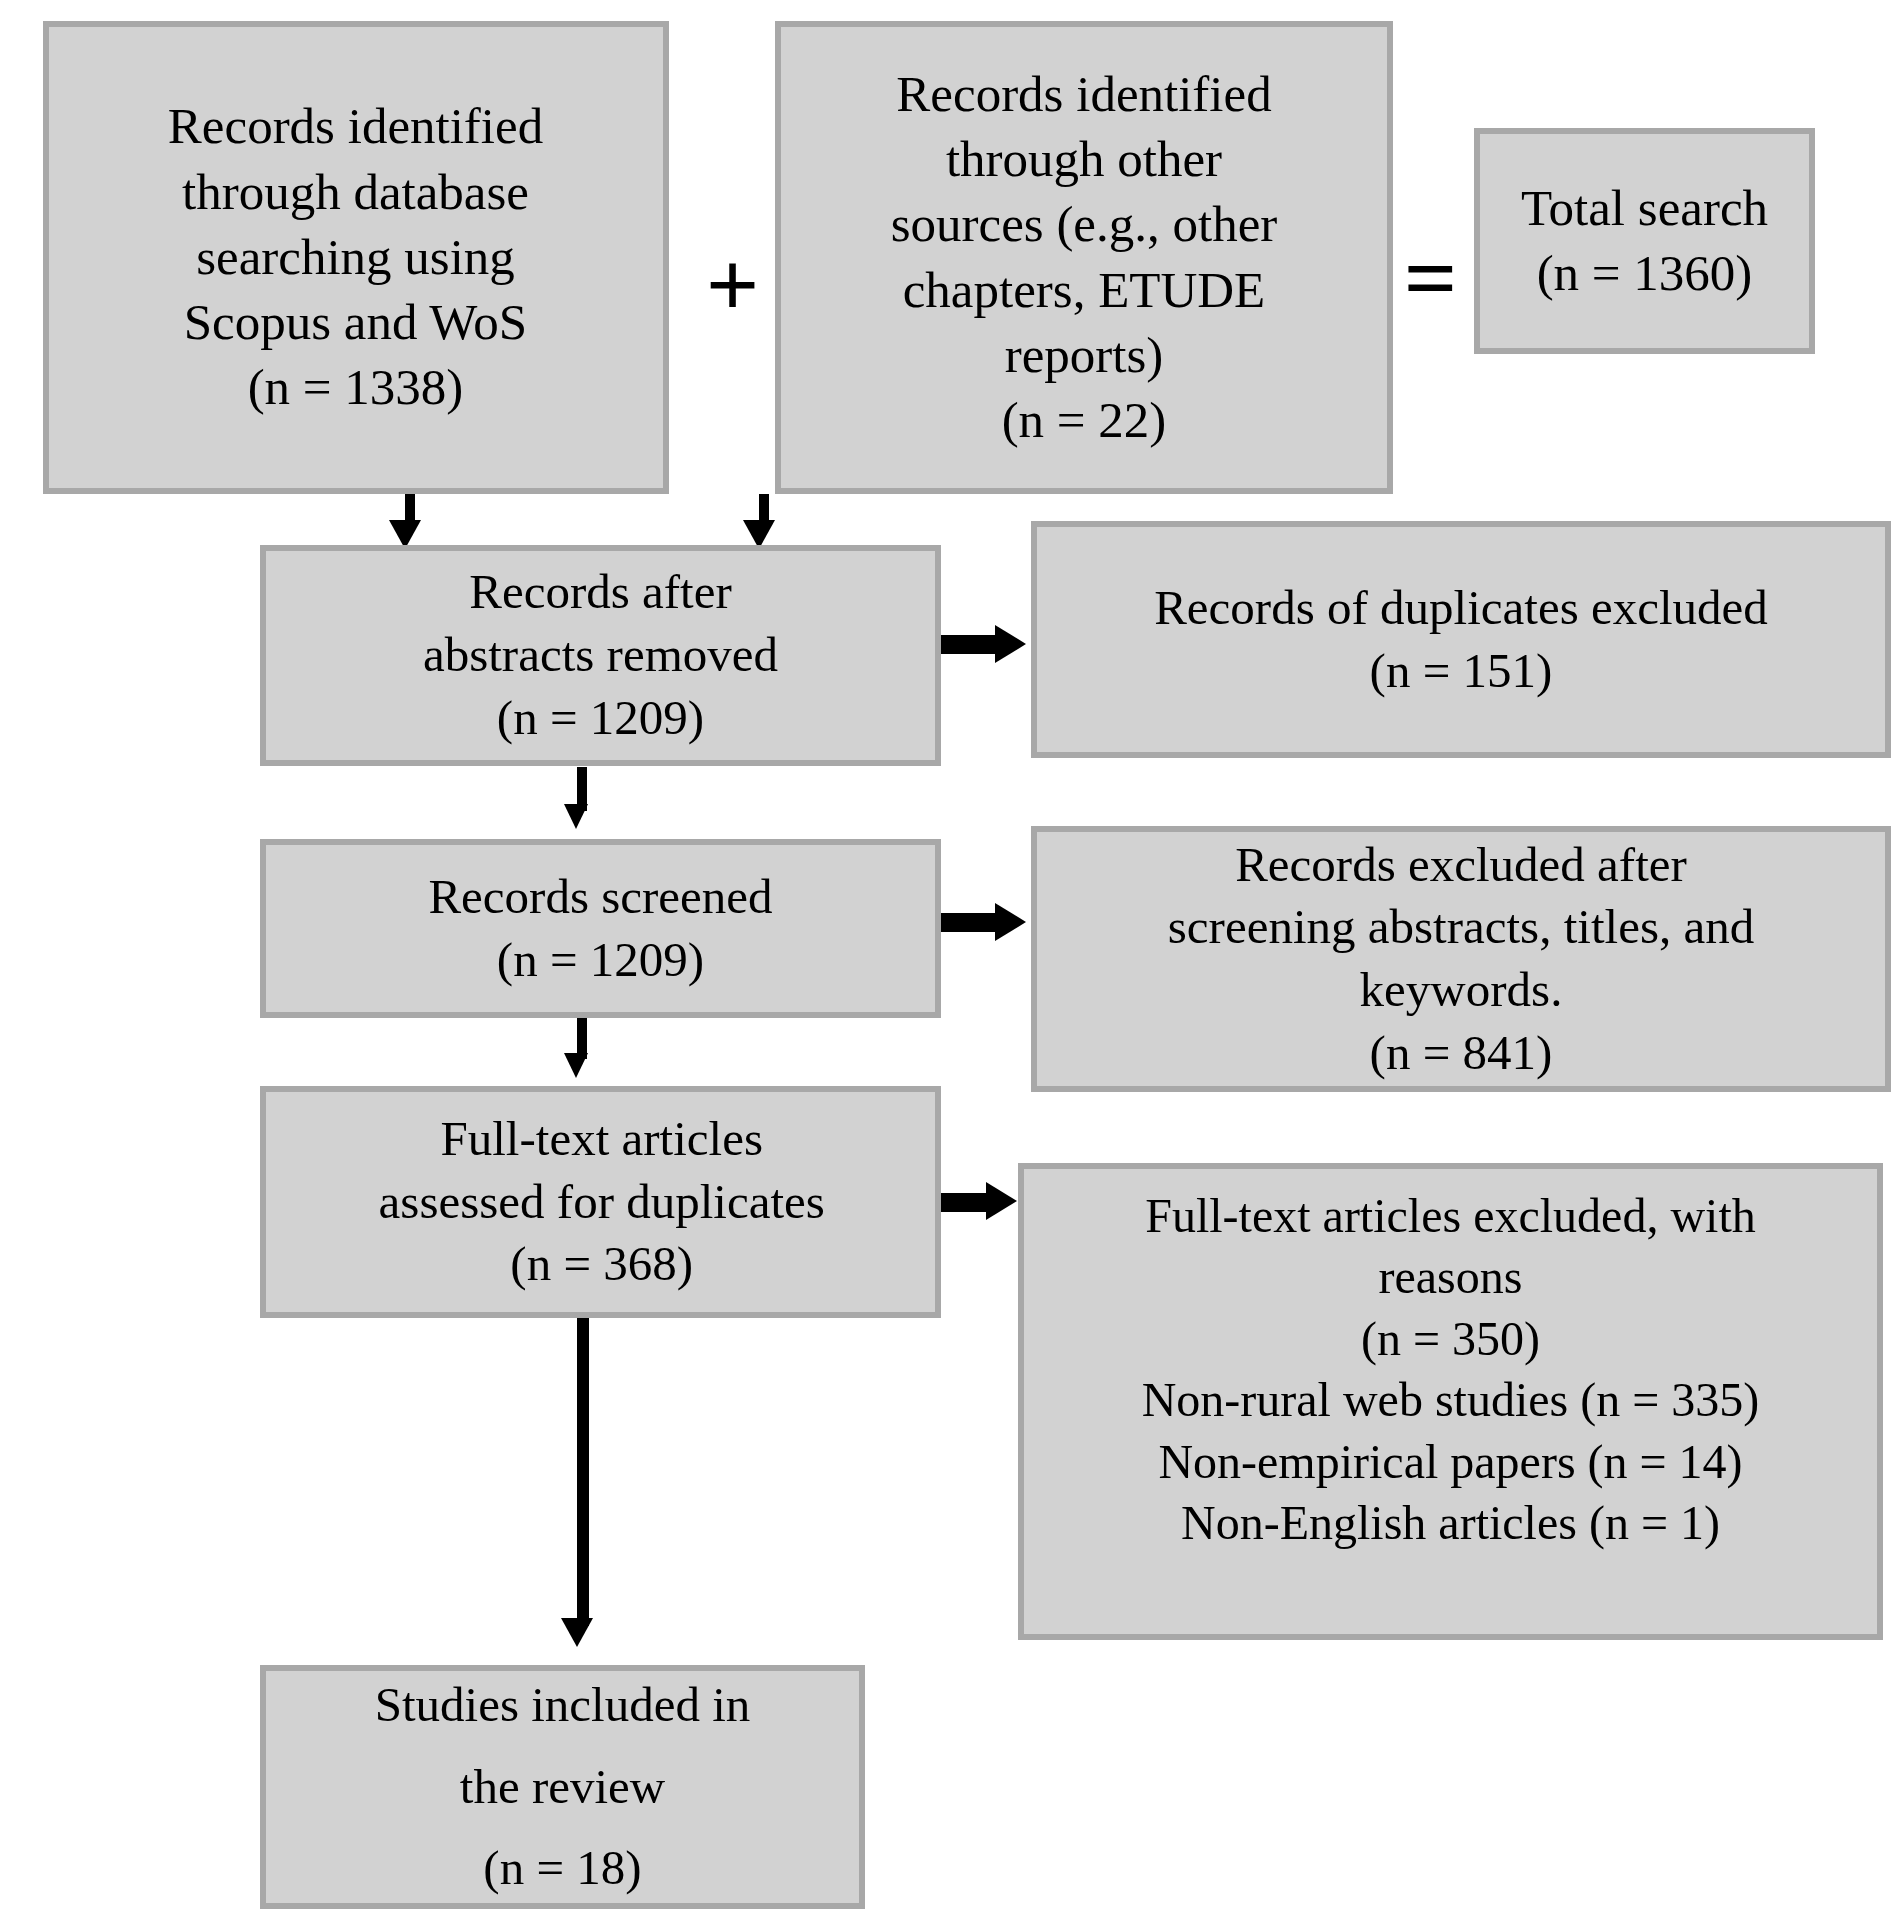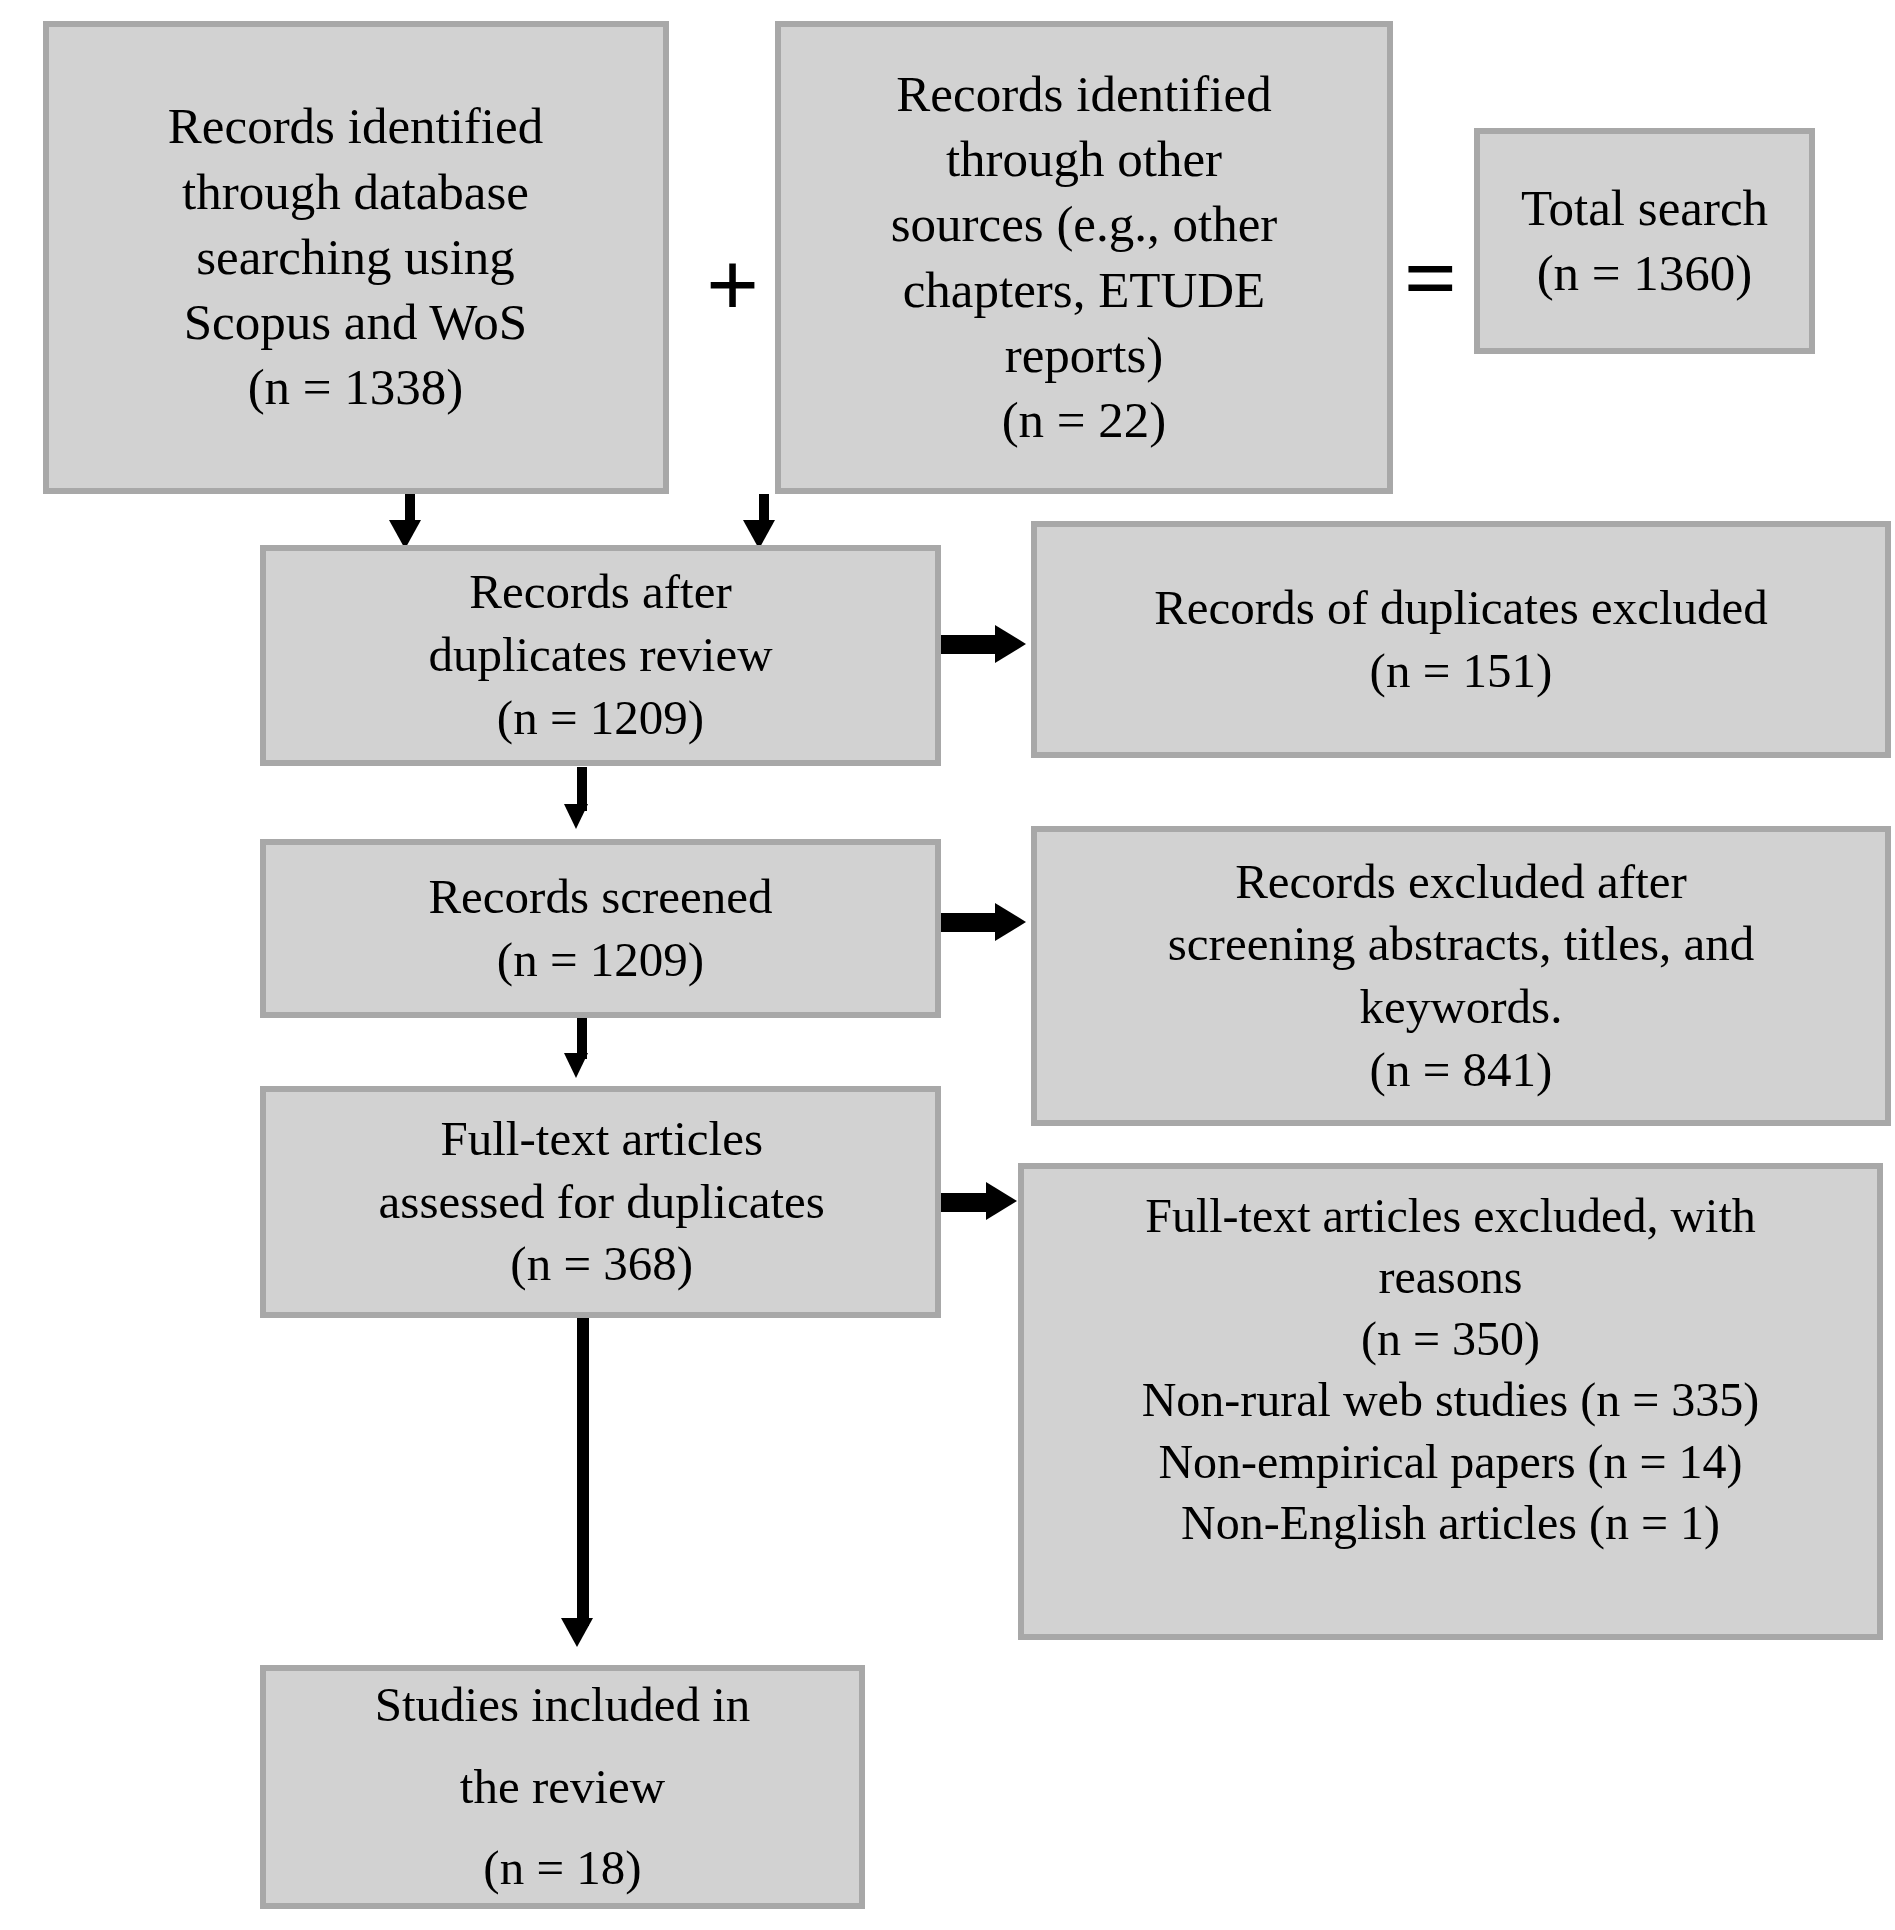--- a/index.html
+++ b/index.html
@@ -74,21 +74,21 @@
 
   
   #box-db-search      { left: 8.5px;   top: 21px;   width: 626px;  height: 473px;  font-size: 51px; }
   #box-other-sources  { left: 741px;  top: 21px;   width: 618px;  height: 473px;  font-size: 51px; }
   #box-total-search   { left: 1440px; top: 128px;  width: 341px;  height: 226px;  font-size: 51px; }
 
   #box-after-dupes    { left: 226px;  top: 545px;  width: 681px;  height: 221px;  font-size: 49px; }
   #box-dupes-excluded { left: 997px; top: 521px;  width: 860px; height: 237px;  font-size: 49px; }
 
   #box-screened       { left: 226px;  top: 839px;  width: 681px;  height: 179px;  font-size: 49px; }
-  #box-screen-excluded{ left: 997px; top: 826px;  width: 860px; height: 300px;  font-size: 49px; }
+  #box-screen-excluded{ left: 997px; top: 826px;  width: 860px; height: 266px;  font-size: 49px; }
 
   #box-fulltext       { left: 226px;  top: 1086px; width: 681px;  height: 232px;  font-size: 49px; padding-left: 11px; }
   #box-fulltext-excl  { left: 984px; top: 1163px; width: 865px; height: 477px;  font-size: 48px;
                         justify-content: flex-start; padding-top: 16px; }
 
   #box-included       { left: 226px;  top: 1665px; width: 605px;  height: 244px;  font-size: 49px; justify-content: space-between; }
 
   
   #plus-symbol  { left: 656px;  top: 237px; width: 85px; font-size: 94px; }
   #equals-symbol{ left: 1354px; top: 230px; width: 85px; font-size: 94px; }
@@ -151,21 +151,21 @@
   </div>
 
   <div class="vline" id="conn-a-d-line"></div>
   <div class="arrowhead-down" id="conn-a-d-head"></div>
 
   <div class="vline" id="conn-b-d-line"></div>
   <div class="arrowhead-down" id="conn-b-d-head"></div>
 
   <div class="flow-box" id="box-after-dupes">
     <span class="line">Records after</span>
-    <span class="line">duplicates review</span>
+    <span class="line">abstracts removed</span>
     <span class="line">(n = 1209)</span>
   </div>
 
   <div class="hline" id="conn-d-e-line"></div>
   <div class="arrowhead-right" id="conn-d-e-head"></div>
 
   <div class="flow-box" id="box-dupes-excluded">
     <span class="line">Records of duplicates excluded</span>
     <span class="line">(n = 151)</span>
   </div>

